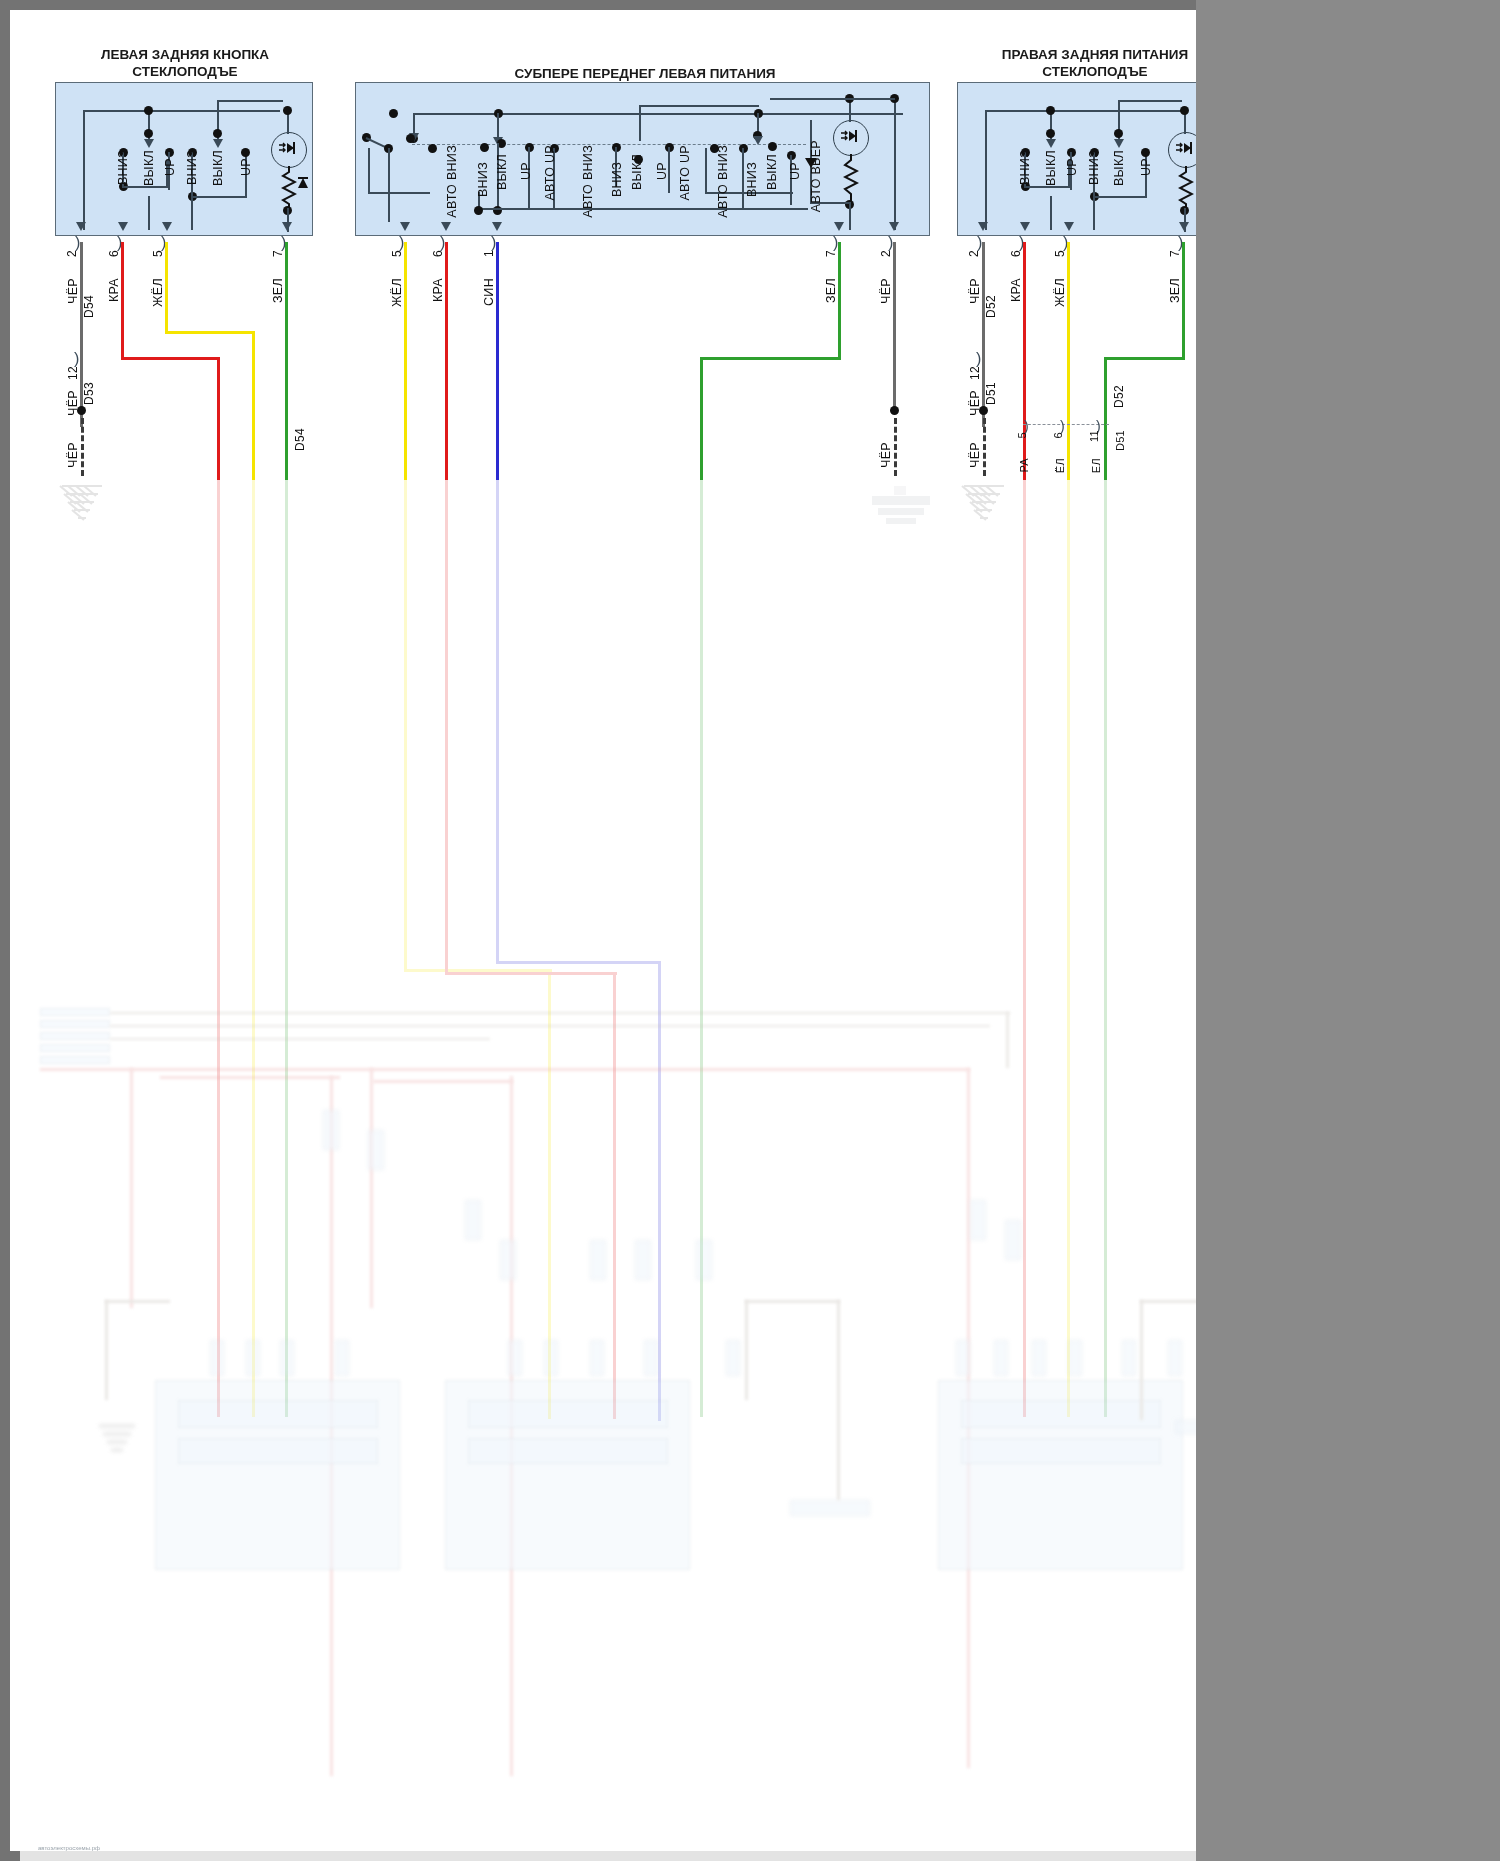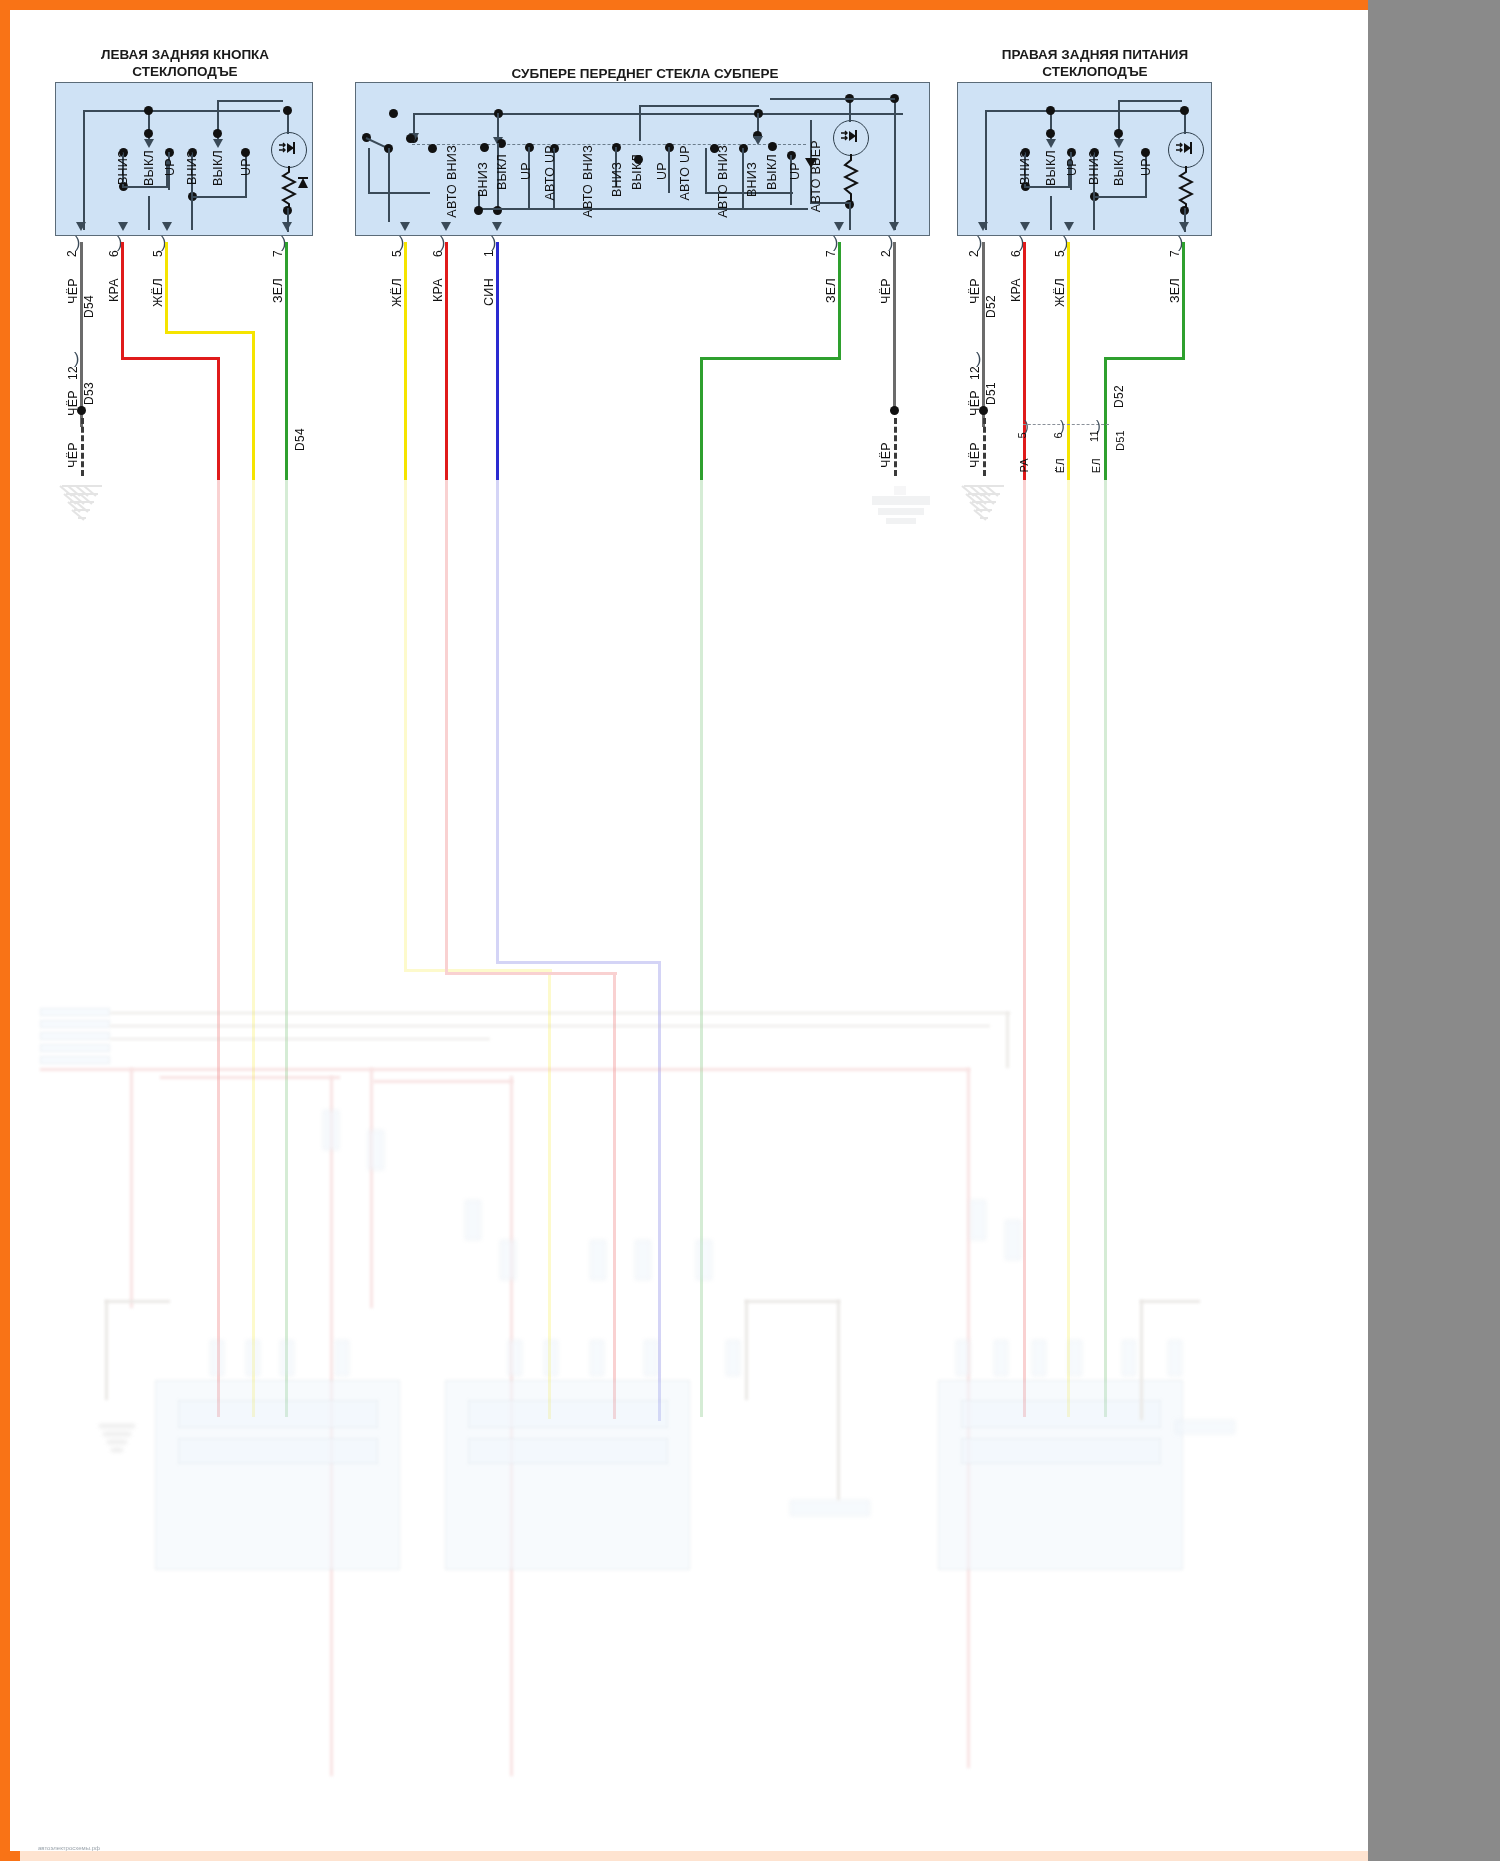--- a/index.html
+++ b/index.html
@@ -1,17 +1,17 @@
 <!DOCTYPE html>
 <html><head>
 <meta charset="utf-8">
 <style>
   html,body{margin:0;padding:0;background:#8a8a8a;}
   body{font-family:"Liberation Sans",sans-serif;}
-  #page{position:relative;width:1368px;height:1861px;background:#f97316;overflow:hidden;}
+  #page{position:relative;width:1196px;height:1861px;background:#737373;overflow:hidden;}
   #sheet{position:absolute;left:10px;top:10px;width:1480px;height:1841px;background:#ffffff;}
   .vtext{position:absolute;writing-mode:vertical-rl;transform:rotate(180deg);white-space:nowrap;
          font-size:12.5px;color:#111;letter-spacing:.3px;}
   .title{position:absolute;text-align:center;font-size:13.5px;font-weight:600;color:#1a1a1a;line-height:17px;}
   .module{position:absolute;background:#cfe2f5;border:1.6px solid #5b6b78;box-sizing:border-box;}
   .ln{position:absolute;background:#3a4a58;}
   .dot{position:absolute;width:9px;height:9px;border-radius:50%;background:#111;}
   .wire{position:absolute;}
   .dash{position:absolute;width:0;border-left:3px dashed #3a3a3a;}
   .gnd{position:absolute;}
@@ -34,21 +34,21 @@
 
 <div id="page">
   <div id="sheet">
 
     <div class="title" style="left:30px;top:36px;width:290px;">
       <div>ЛЕВАЯ ЗАДНЯЯ КНОПКА</div>
       <div>СТЕКЛОПОДЪЕ</div>
     </div>
 
     <div class="title" style="left:350px;top:55px;width:570px;">
-      <div>СУБПЕРЕ ПЕРЕДНЕГ СТЕКЛА СУБПЕРЕ</div>
+      <div>СУБПЕРЕ ПЕРЕДНЕГ ЛЕВАЯ ПИТАНИЯ</div>
     </div>
 
     <div class="title" style="left:940px;top:36px;width:290px;">
       <div>ПРАВАЯ ЗАДНЯЯ ПИТАНИЯ</div>
       <div>СТЕКЛОПОДЪЕ</div>
     </div>
 
     <div class="module" style="left:45px;top:72px;width:258px;height:154px;"></div>
 
     <div class="ln" style="left:73px;top:100px;width:197px;height:2px;"></div>

